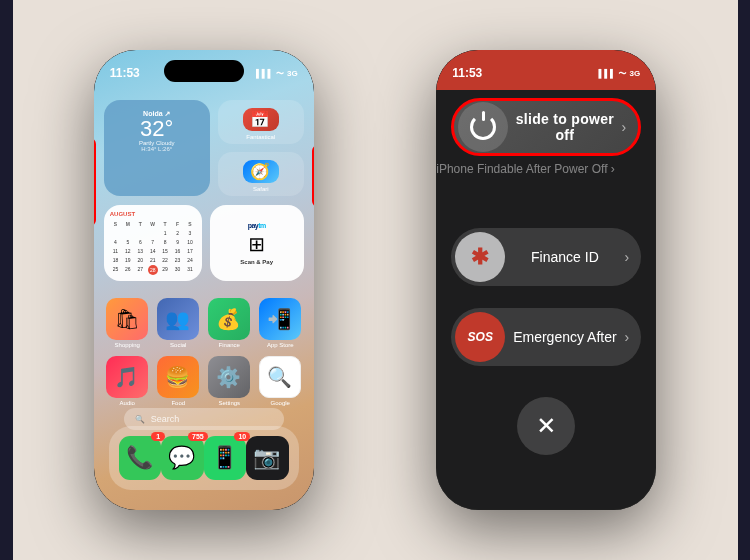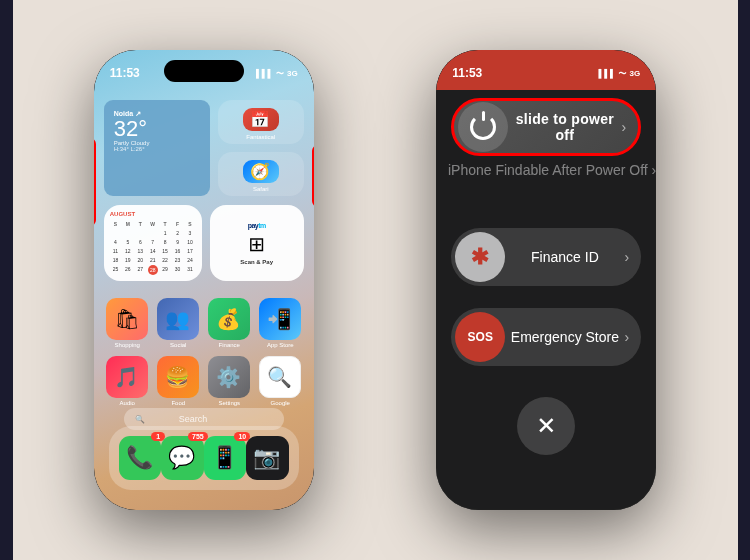--- a/index.html
+++ b/index.html
@@ -77,24 +77,25 @@
       position: absolute;
       top: 50px;
       left: 10px;
       right: 10px;
       display: flex;
       gap: 8px;
     }
     .weather-widget {
       flex: 1;
       background: rgba(100,160,200,0.85);
-      border-radius: 9px;
+      border-radius: 16px;
       padding: 10px;
       color: #fff;
       font-size: 8px;
+      text-align: center;
     }
     .weather-location { font-size: 7px; font-weight: 600; }
     .weather-temp { font-size: 22px; font-weight: 200; line-height: 1; }
     .weather-desc { font-size: 6px; opacity: 0.9; }
     .weather-range { font-size: 6px; opacity: 0.8; }
     .widget-col {
       display: flex;
       flex-direction: column;
       gap: 8px;
       width: 86px;
@@ -220,21 +221,21 @@
       bottom: 80px;
       left: 30px;
       right: 30px;
       background: rgba(255,255,255,0.3);
       border-radius: 14px;
       padding: 6px 12px;
       display: flex;
       align-items: center;
       gap: 5px;
     }
-    .search-text { font-size: 9px; color: rgba(255,255,255,0.8); margin-left: 28px; }
+    .search-text { font-size: 9px; color: rgba(255,255,255,0.8); }
 
     
     .power-screen {
       position: absolute;
       top: 0; left: 0; right: 0; bottom: 0;
       background: rgba(30,30,30,0.97);
       border-radius: 42px;
       overflow: hidden;
     }
 
@@ -288,22 +289,22 @@
       font-weight: 700;
       letter-spacing: 0.3px;
     }
     .chevron-right { color: rgba(255,255,255,0.6); font-size: 14px; margin-right: 8px; }
 
     .findable-text {
       position: absolute;
       top: 112px;
       left: 0;
       right: 0;
-      text-align: right;
-      font-size: 14px;
+      text-align: left;
+      font-size: 12px;
       color: rgba(255,255,255,0.45);
     }
 
     .action-slider {
       position: absolute;
       left: 15px;
       right: 15px;
       background: rgba(80,80,80,0.6);
       border-radius: 36px;
       height: 58px;
@@ -318,21 +319,21 @@
       width: 50px;
       height: 50px;
       border-radius: 28px;
       display: flex;
       align-items: center;
       justify-content: center;
       font-size: 22px;
       font-weight: 700;
     }
     .medical-thumb { background: rgba(200,200,200,0.9); color: #c0392b; }
-    .sos-thumb { background: #c0392b; color: #fff; font-size: 12px; font-weight: 800; }
+    .sos-thumb { background: #c0392b; color: #fff; font-size: 12px; font-weight: 800; font-style: italic; }
 
     .action-label {
       flex: 1;
       text-align: center;
       color: #fff;
       font-size: 14px;
       font-weight: 400;
     }
 
     .swipe-hint {
@@ -550,21 +551,21 @@
       <div class="findable-text">iPhone Findable After Power Off ›</div>
 
       <div class="action-slider action-slider-medical">
         <div class="action-thumb medical-thumb">✱</div>
         <div class="action-label">Finance ID</div>
         <div class="chevron-right">›</div>
       </div>
 
       <div class="action-slider action-slider-sos">
         <div class="action-thumb sos-thumb">SOS</div>
-        <div class="action-label">Emergency Store</div>
+        <div class="action-label">Emergency After</div>
         <div class="chevron-right">›</div>
       </div>
 
 
       <div class="cancel-btn">✕</div>
 
     </div>
 
   </div>
 

